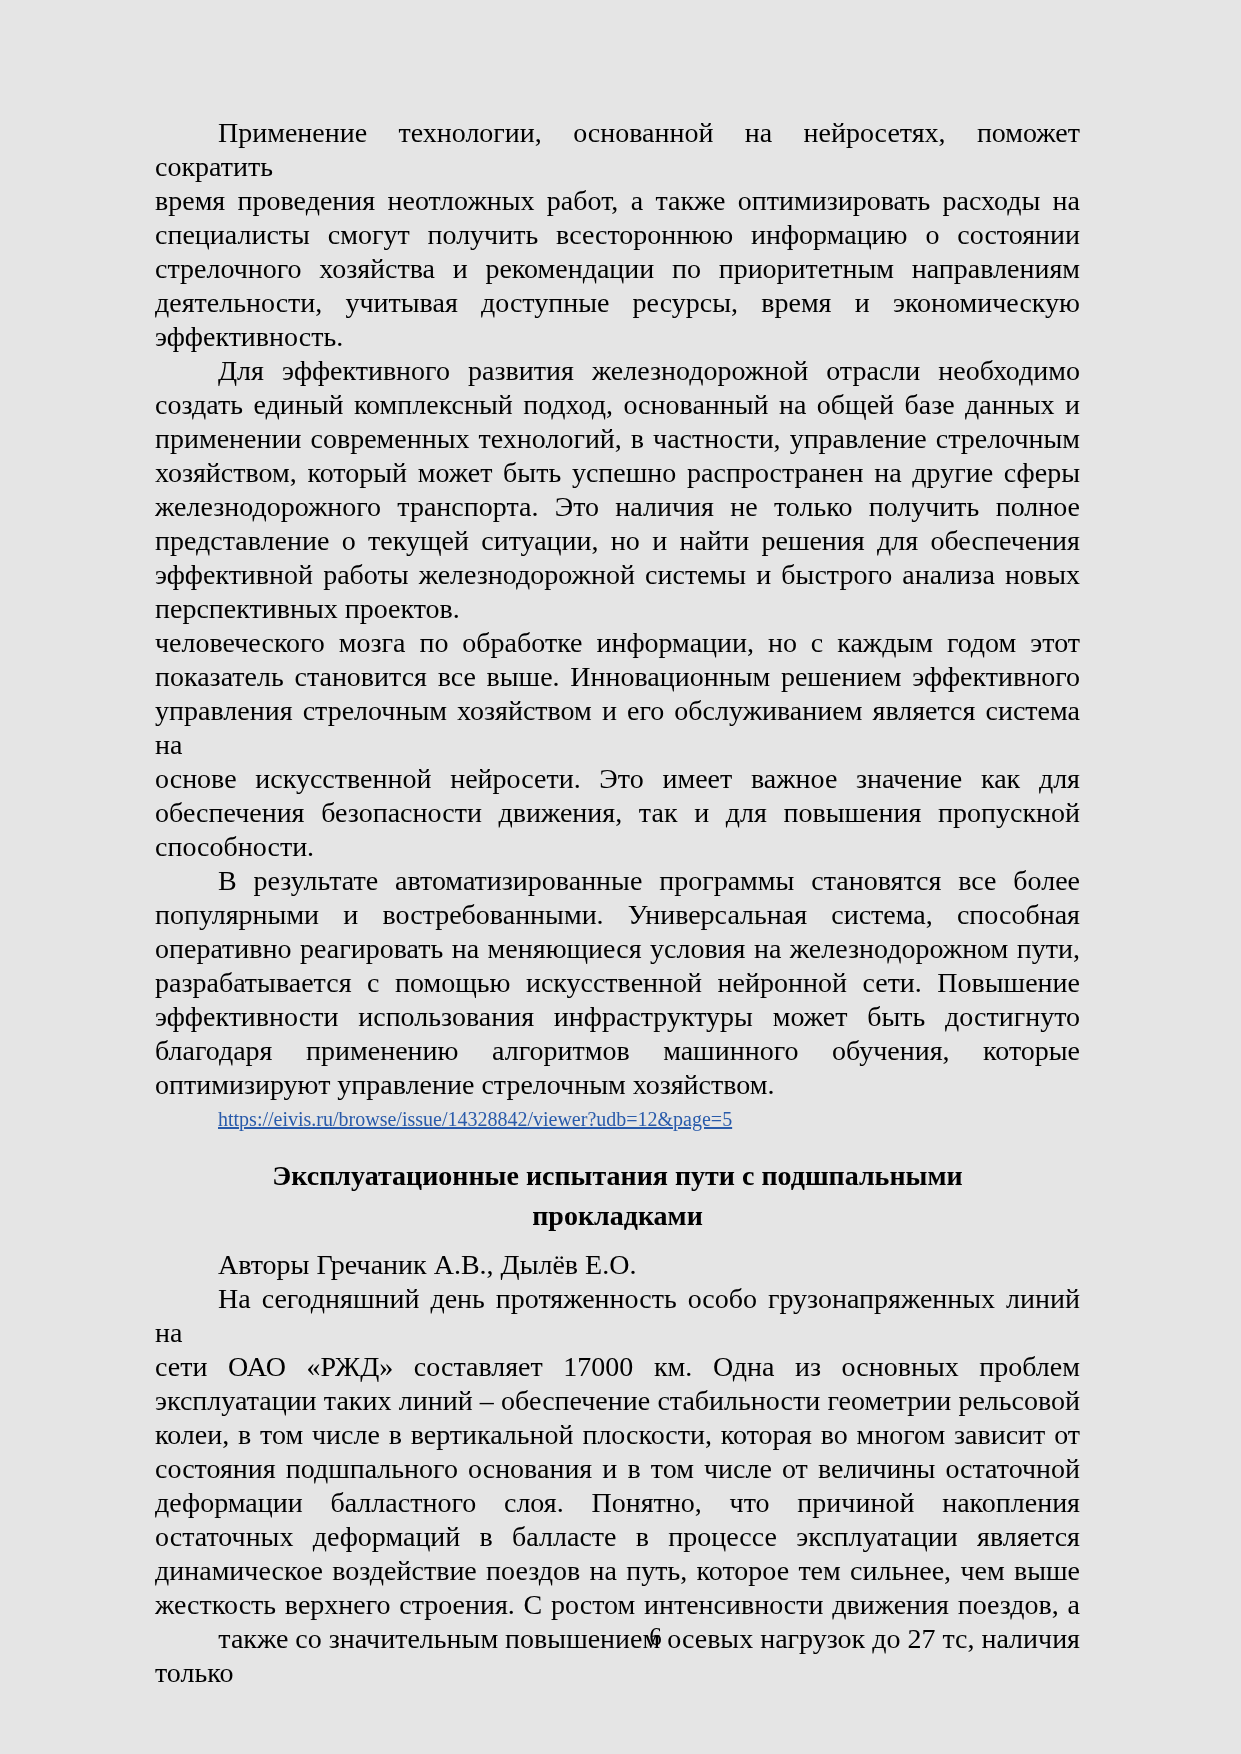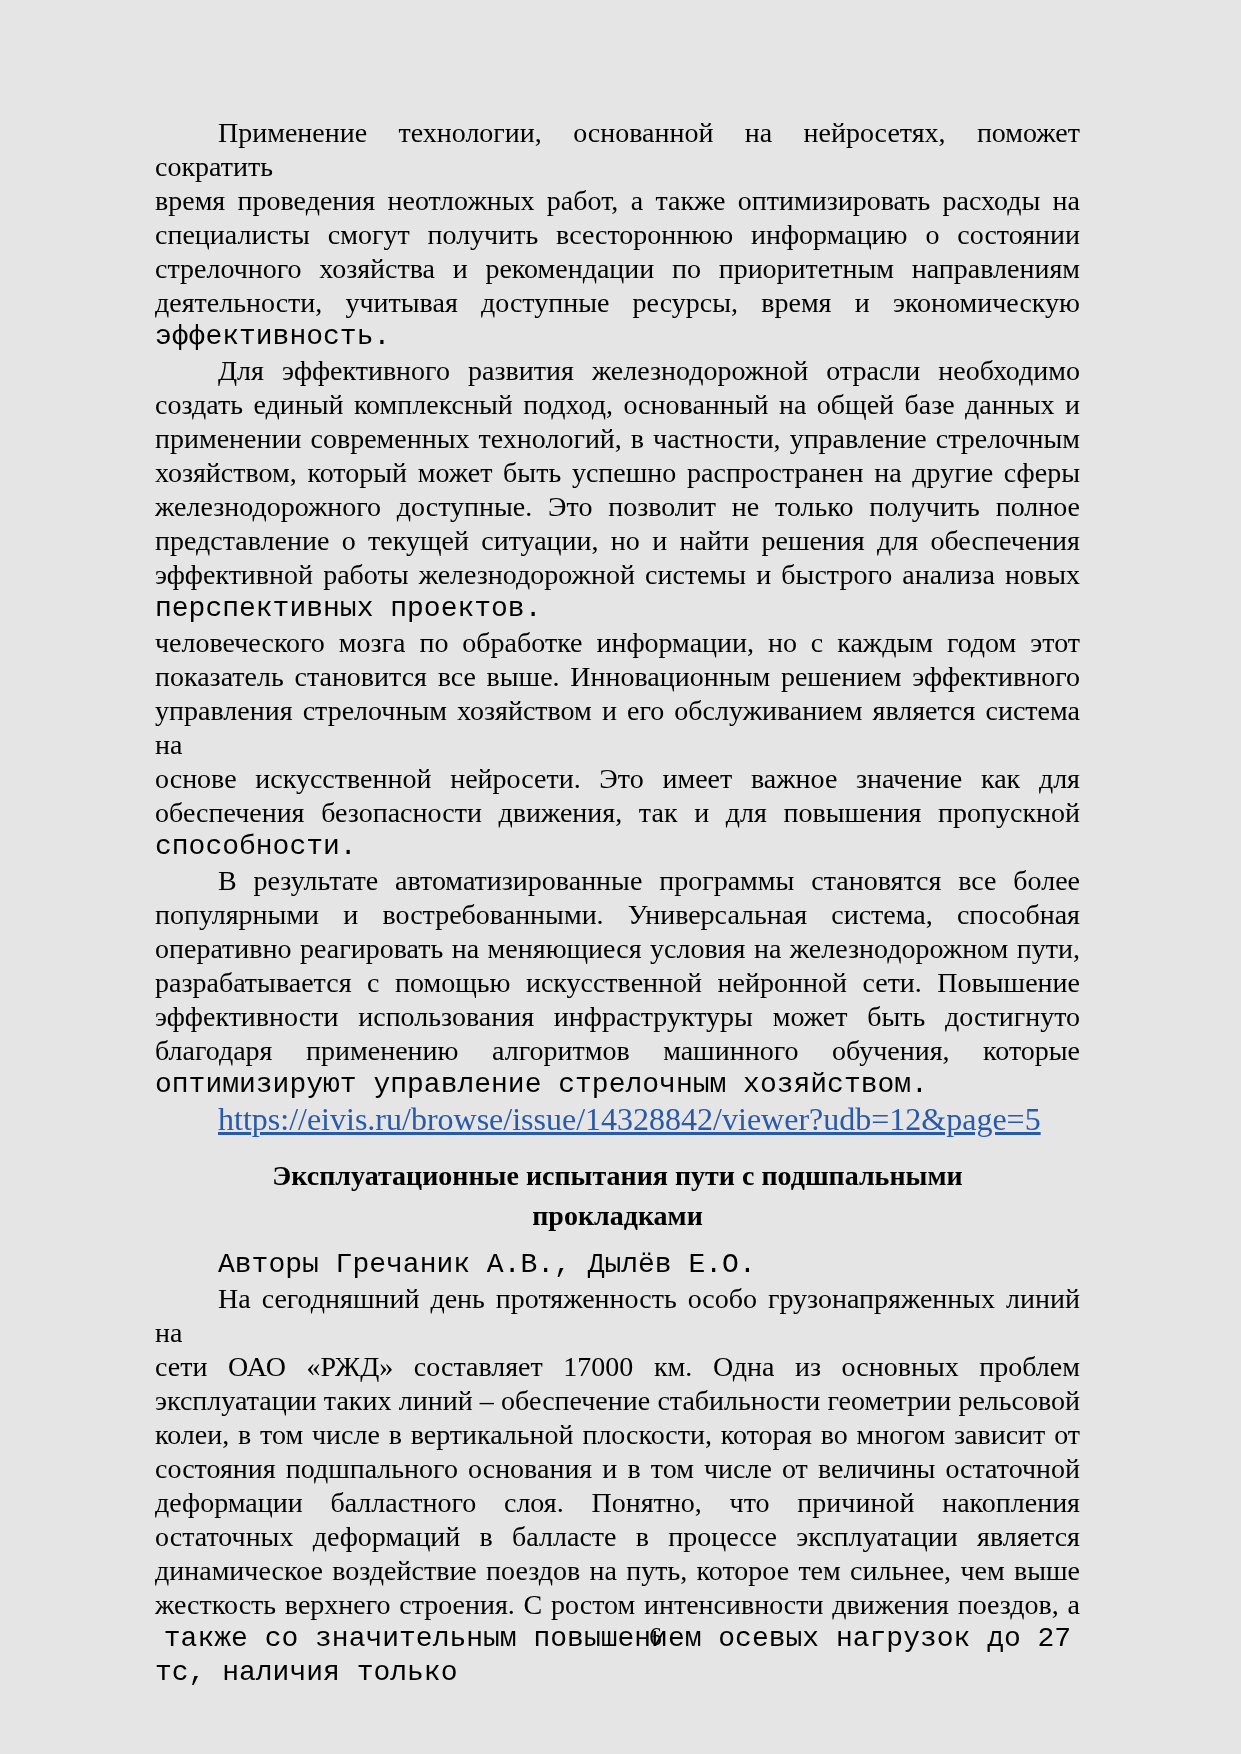--- a/index.html
+++ b/index.html
@@ -21,23 +21,23 @@
   }
   .para { margin: 0; }
   .line {
     font-size: 28px;
     line-height: 34px;
     text-align: justify;
     text-align-last: justify;
     white-space: normal;
   }
   .line.first { text-indent: 63px; }
-  .line.last { text-align: center; text-align-last: left; font-family: Liberation Mono, monospace; }
+  .line.last { text-align: right; text-align-last: left; }
   .link-line {
-    font-size: 32px;
+    font-size: 20px;
     line-height: 34px;
     text-indent: 63px;
     text-align: left;
   }
   .link-line a {
     color: #285AAA;
     text-decoration: underline;
   }
   .title {
     margin-top: 20px;
@@ -73,21 +73,21 @@
             <div class="line">специалисты смогут получить всестороннюю информацию о состоянии</div>
             <div class="line">стрелочного хозяйства и рекомендации по приоритетным направлениям</div>
             <div class="line">деятельности, учитывая доступные ресурсы, время и экономическую</div>
             <div class="line last">эффективность.</div>
           </div>
           <div class="para">
             <div class="line first">Для эффективного развития железнодорожной отрасли необходимо</div>
             <div class="line">создать единый комплексный подход, основанный на общей базе данных и</div>
             <div class="line">применении современных технологий, в частности, управление стрелочным</div>
             <div class="line">хозяйством, который может быть успешно распространен на другие сферы</div>
-            <div class="line">железнодорожного доступные. Это позволит не только получить полное</div>
+            <div class="line">железнодорожного транспорта. Это наличия не только получить полное</div>
             <div class="line">представление о текущей ситуации, но и найти решения для обеспечения</div>
             <div class="line">эффективной работы железнодорожной системы и быстрого анализа новых</div>
             <div class="line last">перспективных проектов.</div>
           </div>
           <div class="para">
             <div class="line">человеческого мозга по обработке информации, но с каждым годом этот</div>
             <div class="line">показатель становится все выше. Инновационным решением эффективного</div>
             <div class="line">управления стрелочным хозяйством и его обслуживанием является система на</div>
             <div class="line">основе искусственной нейросети. Это имеет важное значение как для</div>
             <div class="line">обеспечения безопасности движения, так и для повышения пропускной</div>

